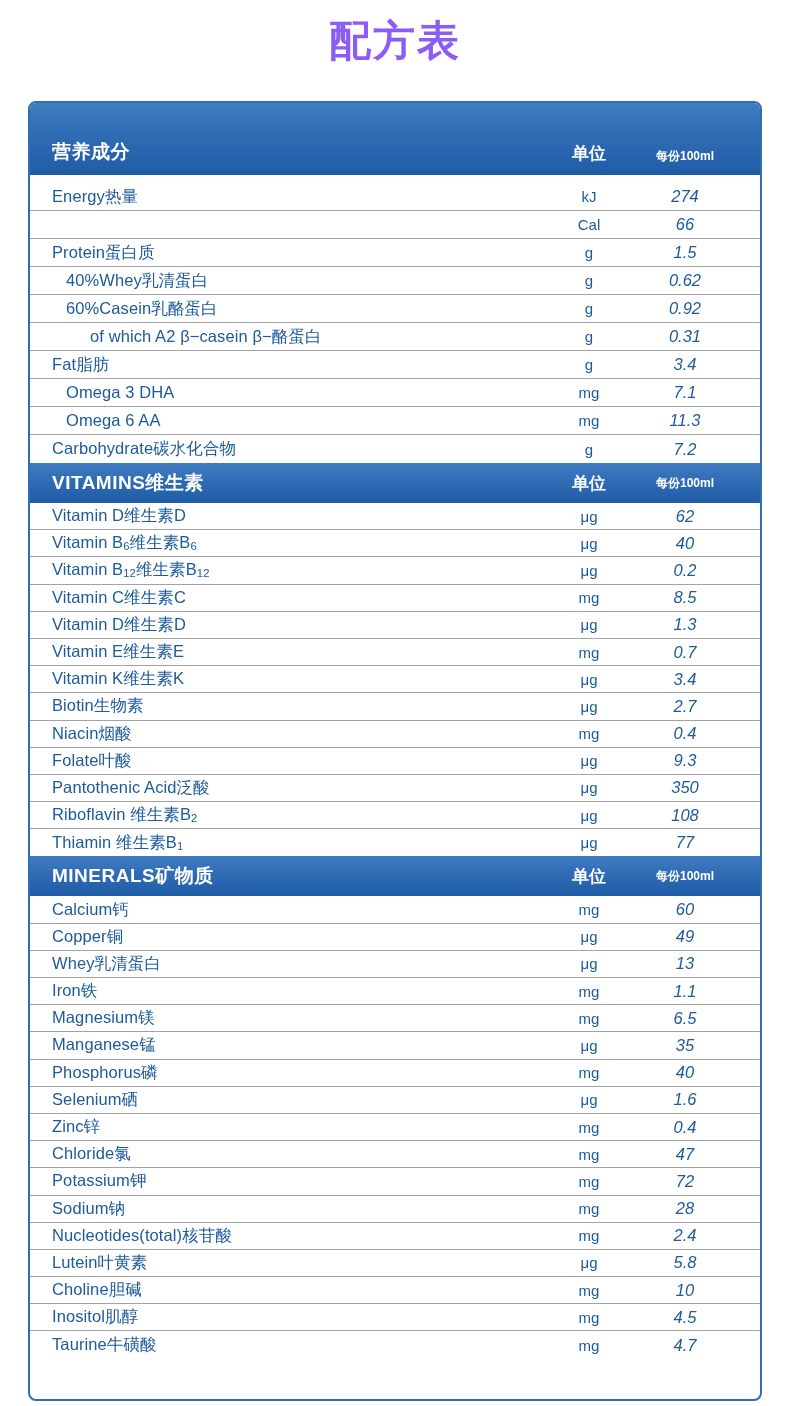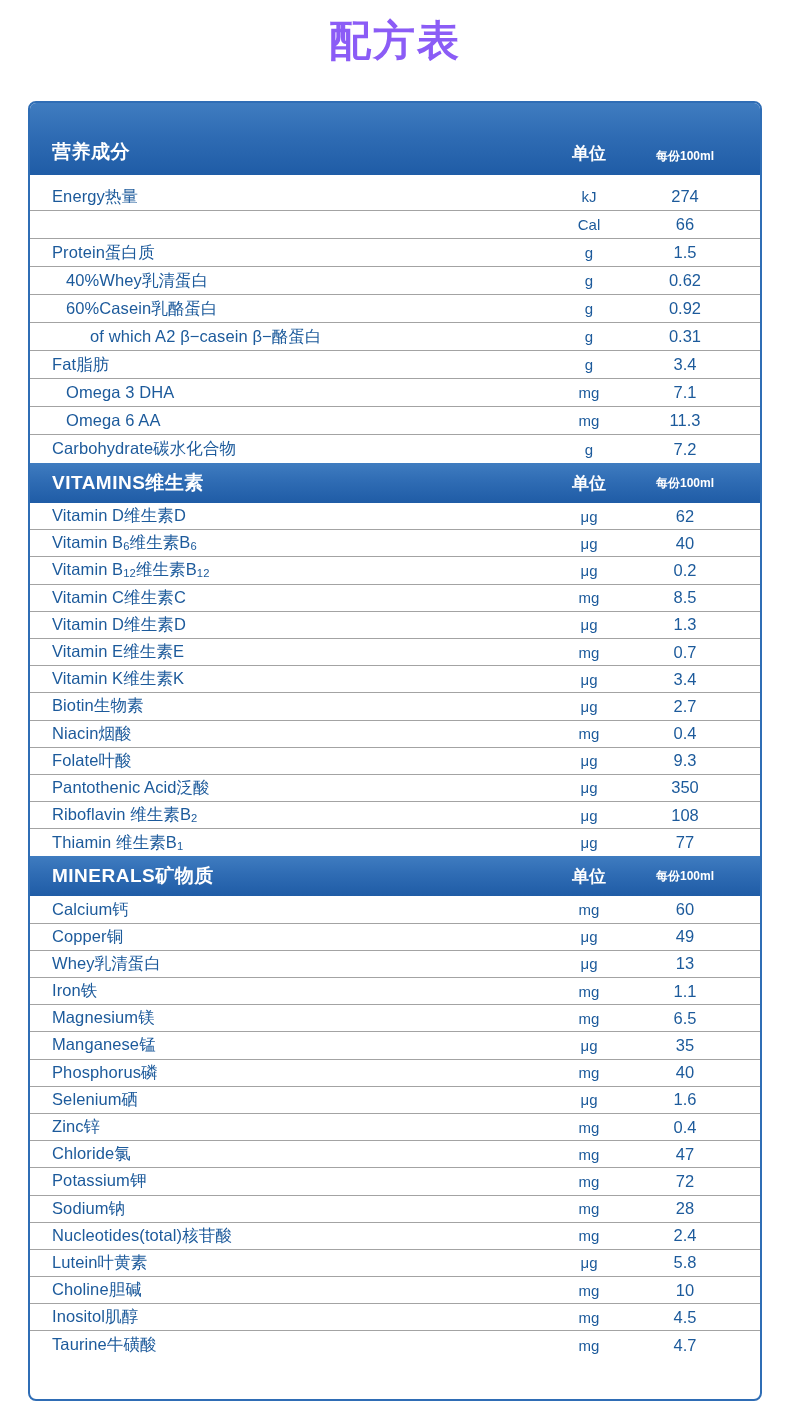--- a/index.html
+++ b/index.html
@@ -110,20 +110,21 @@
     width: 74px;
     text-align: center;
     font-size: 15px;
     color: #1c5a9b;
   }
   .r-amount {
     width: 118px;
     text-align: center;
     font-size: 16.5px;
     color: #1c5a9b;
+    font-style: italic;
   }
   .gap-top { height: 8px; }
   sub {
     font-size: 68%;
     vertical-align: -0.22em;
   }
   .blank-foot {
     height: 18px;
   }
 </style>

